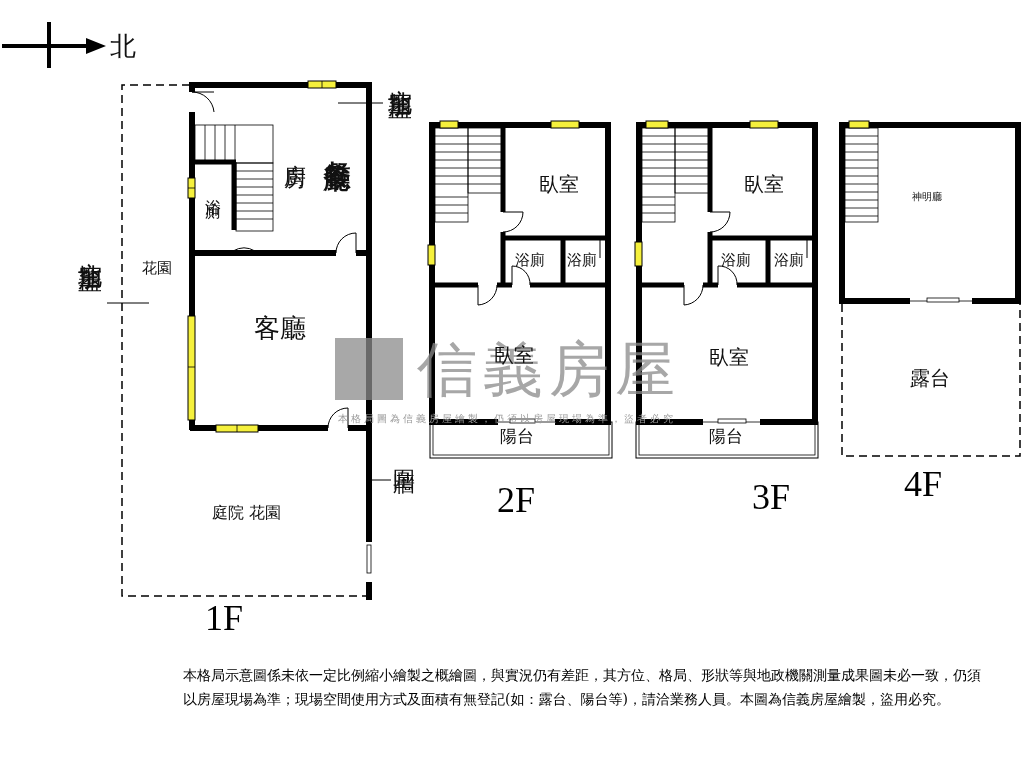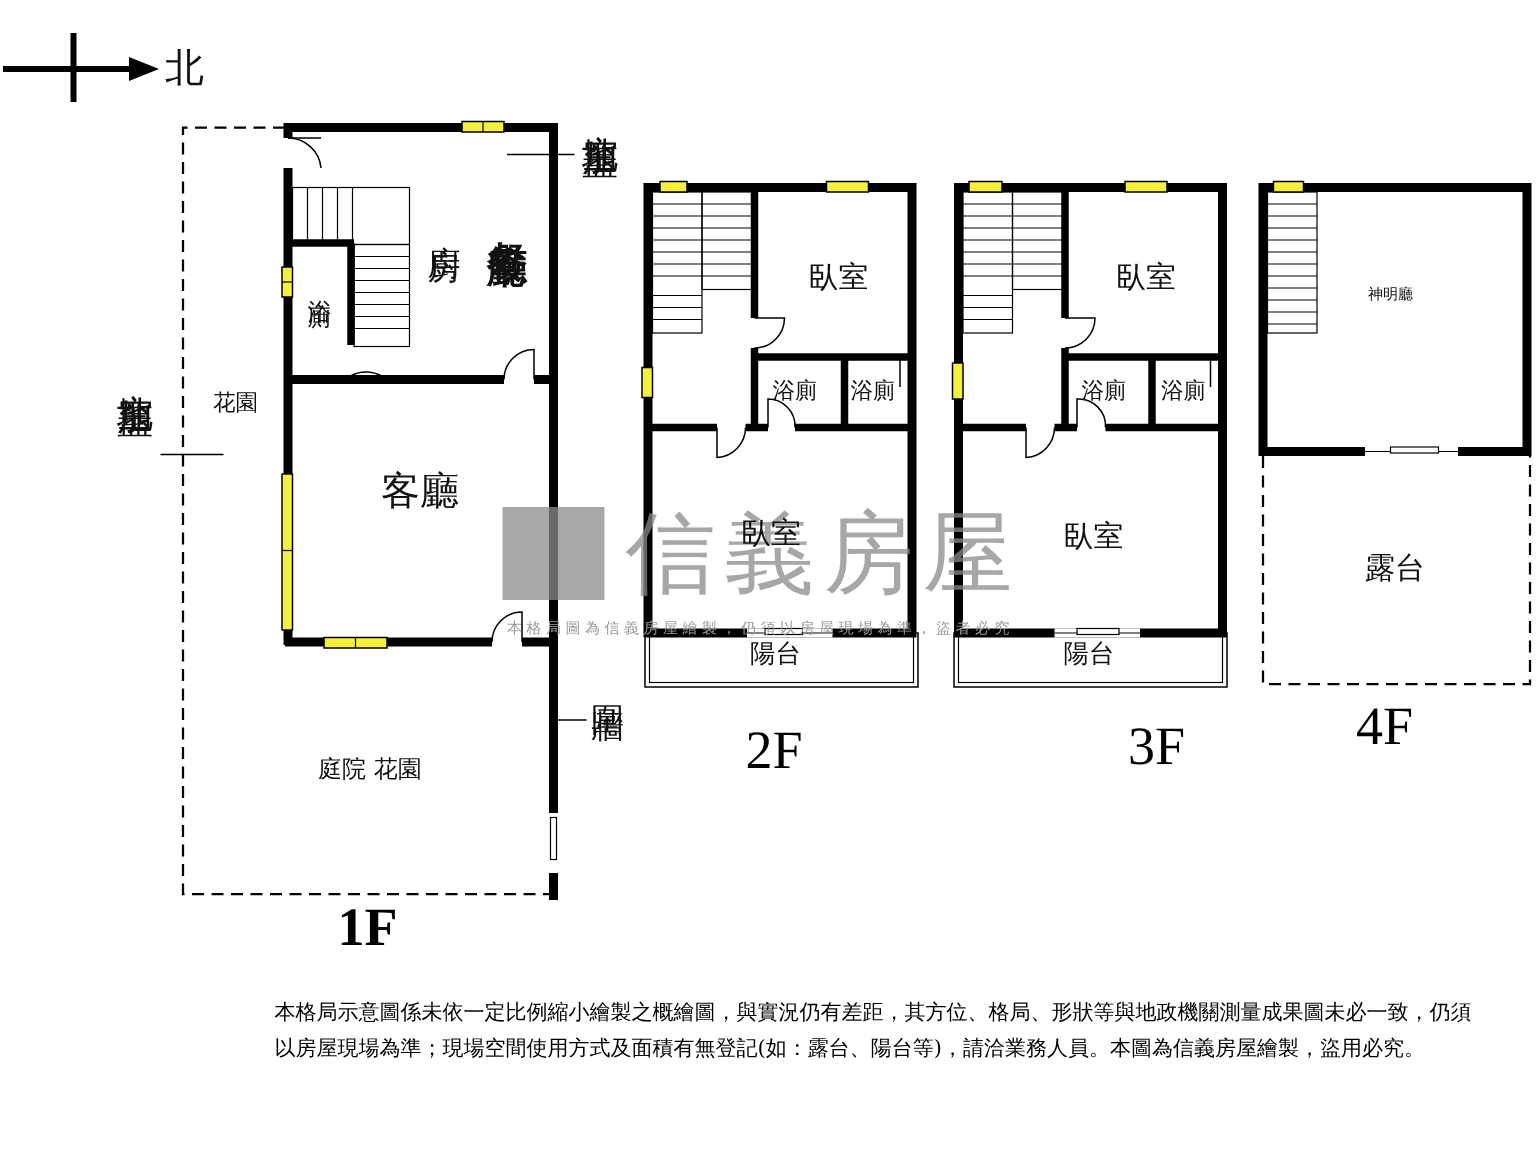--- a/index.html
+++ b/index.html
@@ -197,21 +197,21 @@
 
 <div class="lbl vert" style="left:284px;top:146px;font-size:22px;">廚房</div>
 <div class="lbl vert" style="left:324px;top:139px;font-size:27px;font-weight:bold;">餐廳</div>
 <div class="lbl vert" style="left:205px;top:187px;font-size:16px;">浴廁</div>
 <div class="lbl" style="left:142px;top:217px;font-size:15px;margin-top:44px;">花園</div>
 <div class="lbl" style="left:238px;top:315px;font-size:26px;margin-left:16px;">客廳</div>
 <div class="lbl" style="left:212px;top:505px;font-size:16px;">庭院  花園</div>
 <div class="lbl vert" style="left:388px;top:70px;font-size:24px;">空地加蓋</div>
 <div class="lbl vert" style="left:78px;top:243px;font-size:24px;">空地加蓋</div>
 <div class="lbl vert" style="left:393px;top:452px;font-size:22px;">圍牆</div>
-<div class="floor-label" style="left:225px;top:600px;font-weight:bold;">1F</div>
+<div class="floor-label" style="left:205px;top:600px;">1F</div>
 
 <div class="lbl" style="left:539px;top:174px;font-size:20px;">臥室</div>
 <div class="lbl" style="left:515px;top:253px;font-size:15px;">浴廁</div>
 <div class="lbl" style="left:567px;top:253px;font-size:15px;">浴廁</div>
 <div class="lbl" style="left:494px;top:345px;font-size:20px;">臥室</div>
 <div class="lbl" style="left:500px;top:428px;font-size:17px;">陽台</div>
 <div class="floor-label" style="left:497px;top:482px;">2F</div>
 
 <div class="lbl" style="left:744px;top:174px;font-size:20px;">臥室</div>
 <div class="lbl" style="left:721px;top:253px;font-size:15px;">浴廁</div>

